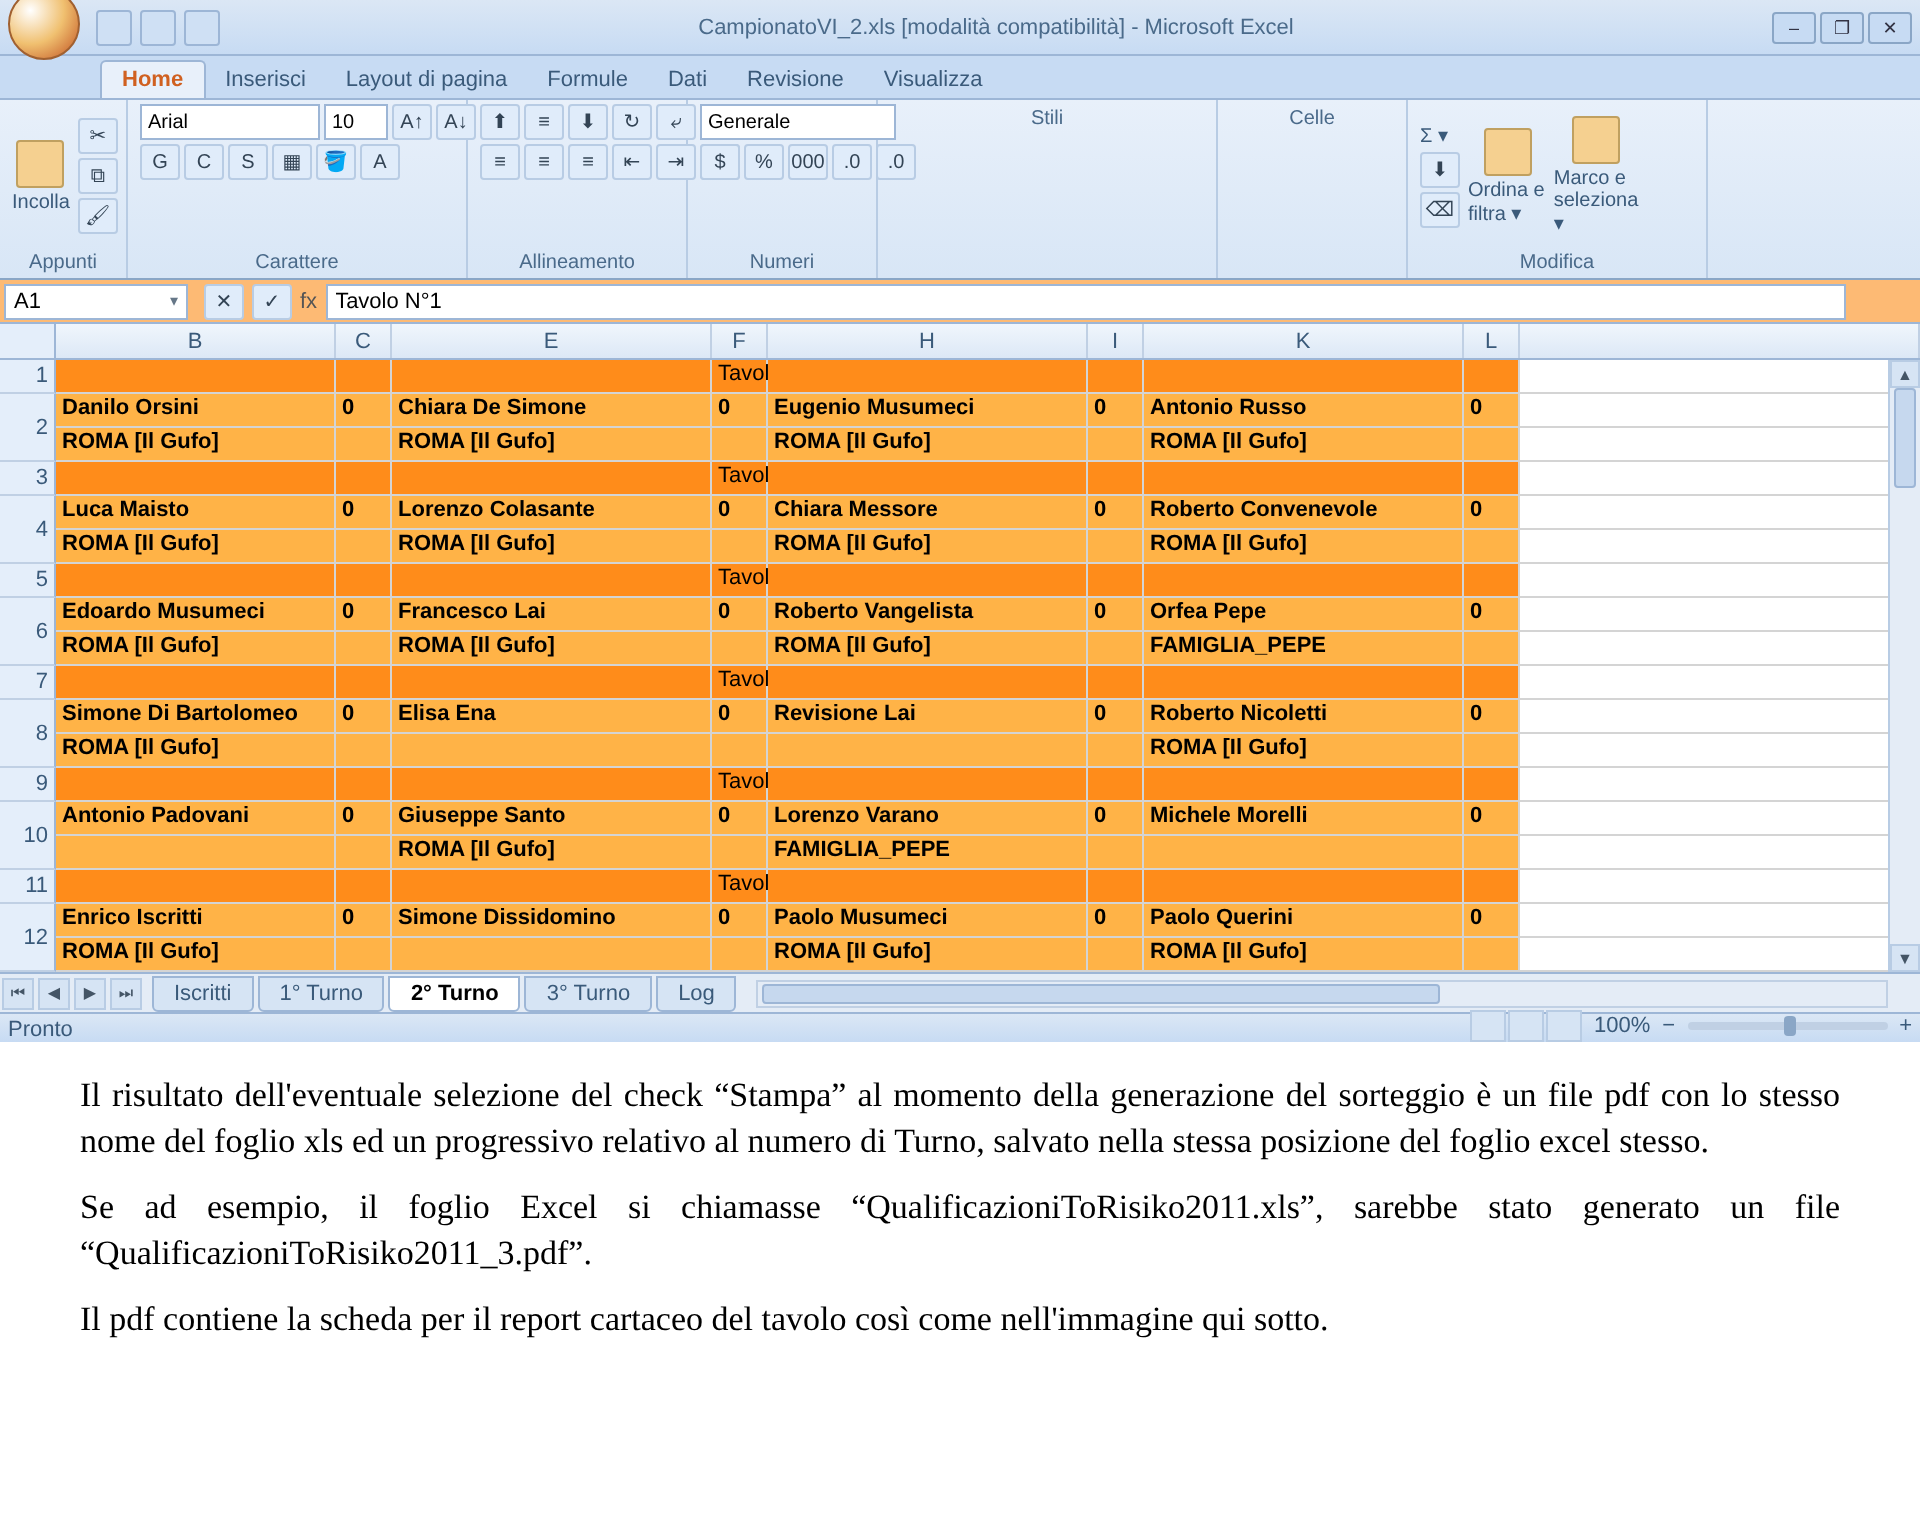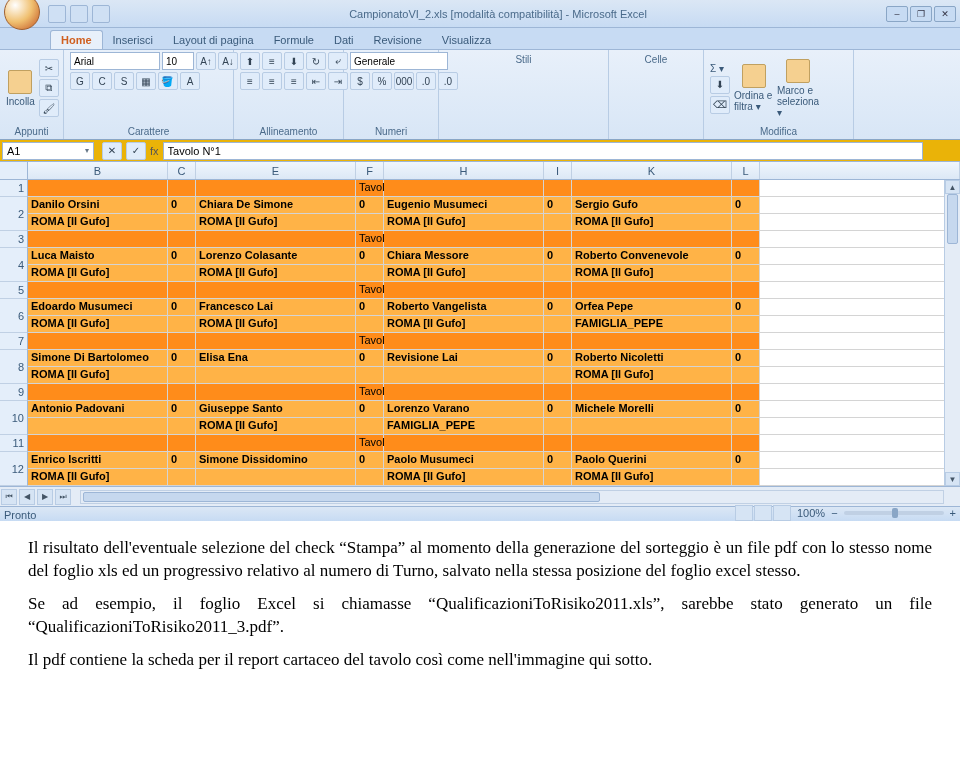--- a/index.html
+++ b/index.html
@@ -27,21 +27,21 @@
 .big-btn { width: 40px; height: 60px; display: flex; flex-direction: column; align-items: center; justify-content: center; gap: 2px; font-size: 10px; color: #3a5a7a; }
 .big-btn .ico { width: 24px; height: 24px; background: #f5d090; border: 1px solid #c0a060; border-radius: 2px; }
 .ribbon-stack { display: flex; flex-direction: column; gap: 2px; }
 .ribbon-row { display: flex; gap: 2px; align-items: center; }
 .ribbon-select { background: #fff; border: 1px solid #9db6d6; height: 18px; font-size: 10px; padding: 0 3px; }
 .small-btn { width: 20px; height: 18px; background: #e0ecfa; border: 1px solid #b8cce4; border-radius: 2px; display:flex;align-items:center;justify-content:center;font-size:10px;color:#345;}
 .stili-row { display: flex; align-items: center; gap: 4px; font-size: 10px; color: #3a5a7a; white-space: nowrap; padding: 1px 0;}
 .stili-row .ico { width: 14px; height: 14px; background: #f5d090; border: 1px solid #c0a060; }
 
 
-.formula-bar { height: 22px; background: #eab308; display: flex; align-items: center; border-bottom: 1px solid #9db6d6; }
+.formula-bar { height: 22px; background: #fdba74; display: flex; align-items: center; border-bottom: 1px solid #9db6d6; }
 .name-box { width: 92px; background: #fff; border: 1px solid #9db6d6; height: 18px; margin: 0 2px; font-size: 11px; padding: 0 4px; display:flex;align-items:center;justify-content:space-between;}
 .name-box::after{content:"▾"; font-size:8px; color:#678;}
 .fx-area { display: flex; align-items: center; gap: 4px; margin-left: 6px; }
 .fx-label { color: #555; font-size: 11px; }
 .formula-input { background: #fff; border: 1px solid #9db6d6; height: 18px; width: 760px; font-size: 11px; padding: 0 4px; }
 
 
 .grid-wrap { position: relative; }
 .col-headers { display: flex; height: 18px; background: linear-gradient(#f0f6fc,#dce8f6); border-bottom: 1px solid #9db6d6; }
 .row-hdr-spacer { width: 28px; border-right: 1px solid #9db6d6; background: #e4eefa; }
@@ -73,21 +73,21 @@
 
 
 .status-bar { height: 15px; background: linear-gradient(#dbe7f5, #c7dbf3); display: flex; align-items: flex-end; justify-content: space-between; padding: 0 4px; font-size: 11px; color: #3a5a7a; border-top: 1px solid #9db6d6;}
 .zoom-area{display:flex;align-items:center;gap:6px;}
 .zoom-slider{width:100px;height:4px;background:#c0d0e4;position:relative;border-radius:2px;}
 .zoom-slider .knob{position:absolute;left:48px;top:-3px;width:6px;height:10px;background:#8aa6c6;border-radius:2px;}
 .view-btns{display:flex;gap:1px;}
 .view-btn{width:18px;height:16px;background:#d6e4f4;border:1px solid #b8cce4;}
 
 
-.doc-text { padding: 16px 28px; font-family: "Times New Roman", serif; font-size: 17px; line-height: 1.35; color: #000; text-align: justify; }
+.doc-text { padding: 16px 40px; font-family: "Times New Roman", serif; font-size: 17px; line-height: 1.35; color: #000; text-align: justify; }
 .doc-text p { margin-bottom: 10px; }
 
 
 .cw-B{width:140px;} .cw-C{width:28px;} .cw-E{width:160px;} .cw-F{width:28px;}
 .cw-H{width:160px;} .cw-I{width:28px;} .cw-K{width:160px;} .cw-L{width:28px;}
 </style>
 </head>
 <body>
 
 <div class="titlebar">
@@ -269,21 +269,21 @@
           <div class="cell cw-K"></div>
           <div class="cell cw-L"></div>
         </div>
         <div class="row data-row">
           <div class="cell bold cw-B">Danilo Orsini</div>
           <div class="cell bold cw-C">0</div>
           <div class="cell bold cw-E">Chiara De Simone</div>
           <div class="cell bold cw-F">0</div>
           <div class="cell bold cw-H">Eugenio Musumeci</div>
           <div class="cell bold cw-I">0</div>
-          <div class="cell bold cw-K">Sergio Gufo</div>
+          <div class="cell bold cw-K">Antonio Russo</div>
           <div class="cell bold cw-L">0</div>
         </div>
         <div class="row data-row">
           <div class="cell bold cw-B">ROMA [Il Gufo]</div>
           <div class="cell cw-C"></div>
           <div class="cell bold cw-E">ROMA [Il Gufo]</div>
           <div class="cell cw-F"></div>
           <div class="cell bold cw-H">ROMA [Il Gufo]</div>
           <div class="cell cw-I"></div>
           <div class="cell bold cw-K">ROMA [Il Gufo]</div>
@@ -448,20 +448,27 @@
   </div>
 </div>
 
 <div class="sheet-bar">
   <div class="sheet-nav">
     <div class="sheet-nav-btn">⏮</div>
     <div class="sheet-nav-btn">◀</div>
     <div class="sheet-nav-btn">▶</div>
     <div class="sheet-nav-btn">⏭</div>
   </div>
+  <div class="sheet-tabs" id="sheettabs">
+      <div class="sheet-tab">Iscritti</div>
+      <div class="sheet-tab">1° Turno</div>
+      <div class="sheet-tab active">2° Turno</div>
+      <div class="sheet-tab">3° Turno</div>
+      <div class="sheet-tab">Log</div>
+    </div>
   <div class="hscroll">
       <div class="thumb"></div>
     </div>
 </div>
 
 <div class="status-bar">
   <span>Pronto</span>
   <div class="zoom-area">
     <div class="view-btns">
       <div class="view-btn"></div>

